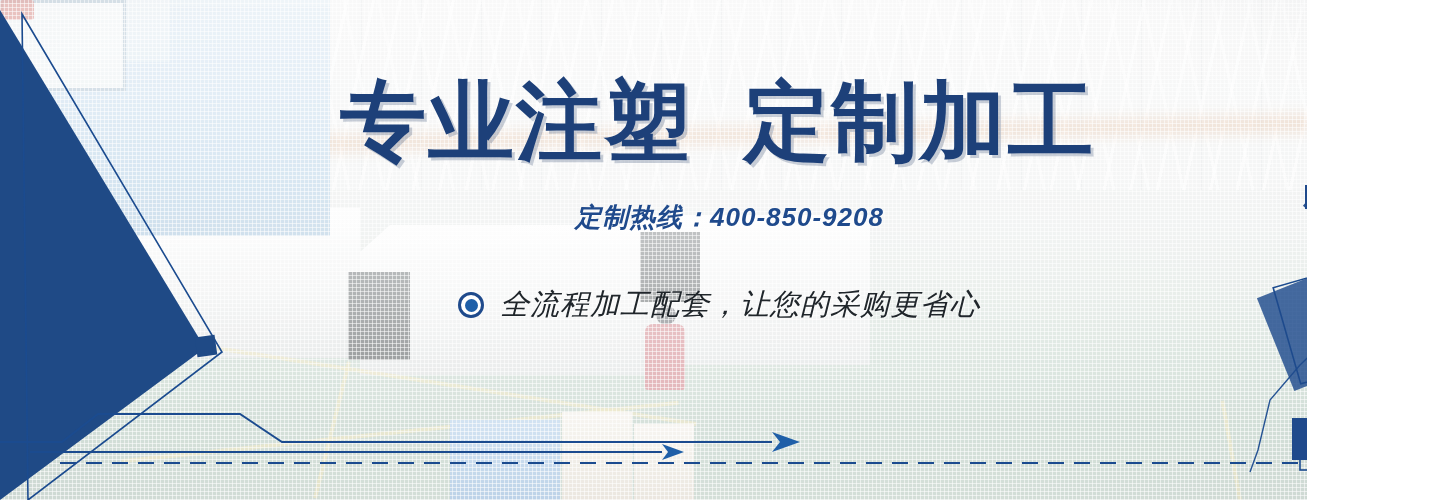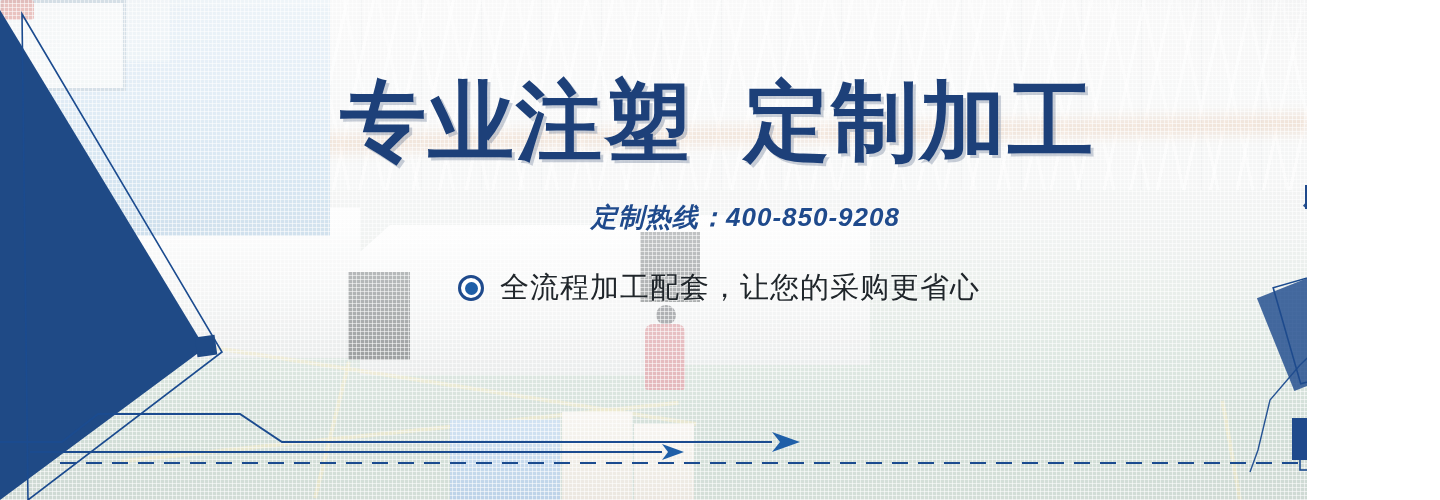--- a/index.html
+++ b/index.html
@@ -110,23 +110,22 @@
     color:#1d4079;
     text-shadow:3px 3px 0 rgba(20,45,92,.22);
     white-space:pre;
   }
   .hotline{
     position:absolute;left:575px;top:200px;
     font-size:26px;font-weight:700;font-style:italic;letter-spacing:1px;
     color:#1f4a8c;
     text-shadow:1px 1px 0 rgba(255,255,255,.55);
     white-space:pre;
-    margin-left:16px;
-  }
-  .bullets{position:absolute;left:458px;top:268px;}
+  }
+  .bullets{position:absolute;left:458px;top:285px;font-style:italic;}
   .bullet{display:flex;align-items:center;margin-bottom:36px;}
   .bullet-icon{
     width:26px;height:26px;border-radius:50%;
     border:3px solid #1f4a8c;background:#fff;
     box-sizing:border-box;display:flex;align-items:center;justify-content:center;
     flex:0 0 auto;margin-right:16px;
   }
   .bullet-icon i{display:block;width:13px;height:13px;border-radius:50%;background:#1f5fa8;}
   .bullet-text{
     font-size:29px;font-weight:500;color:#20262b;letter-spacing:1px;

